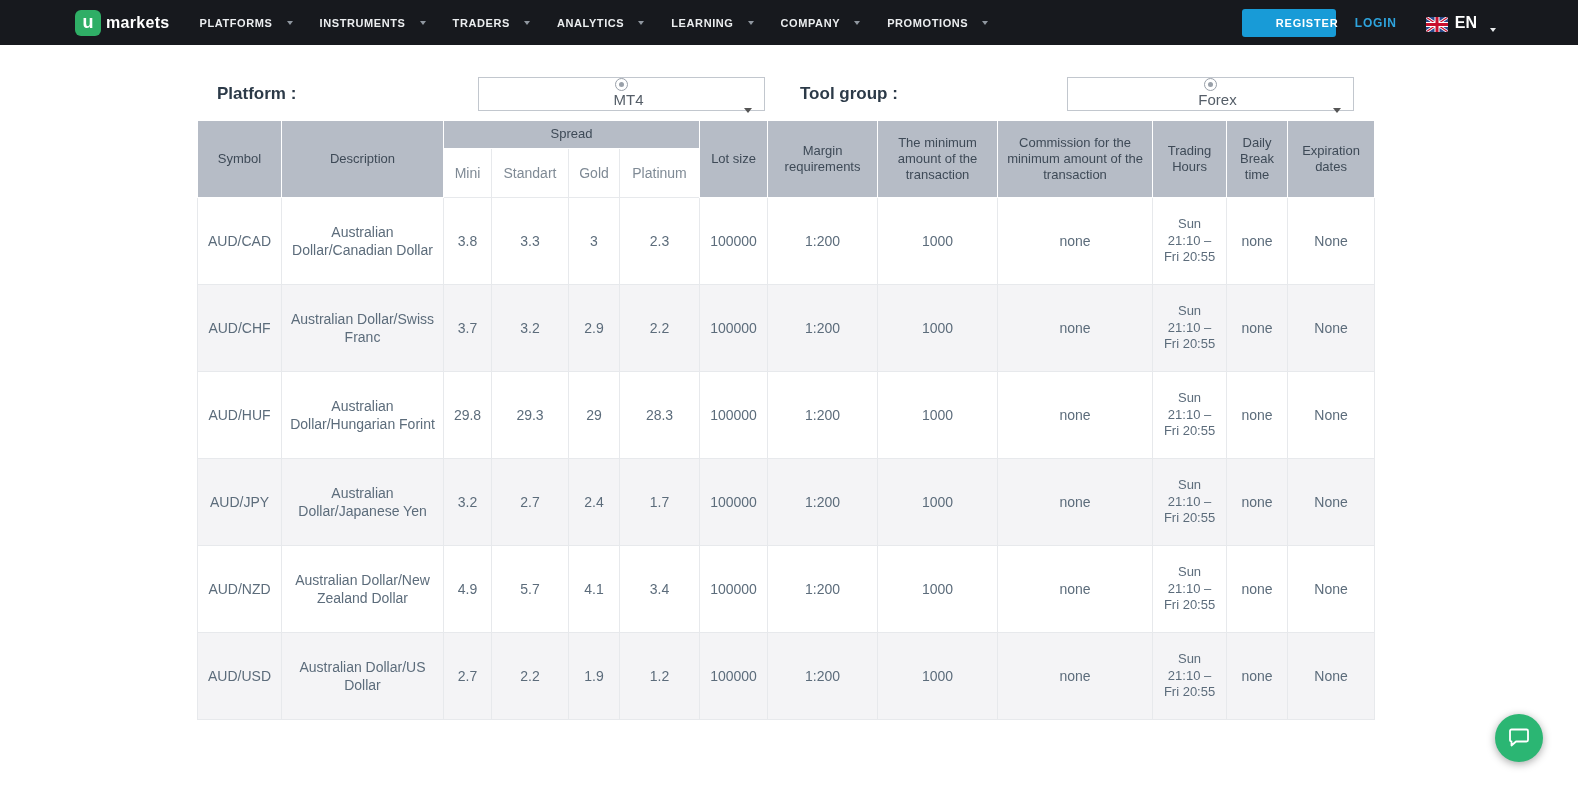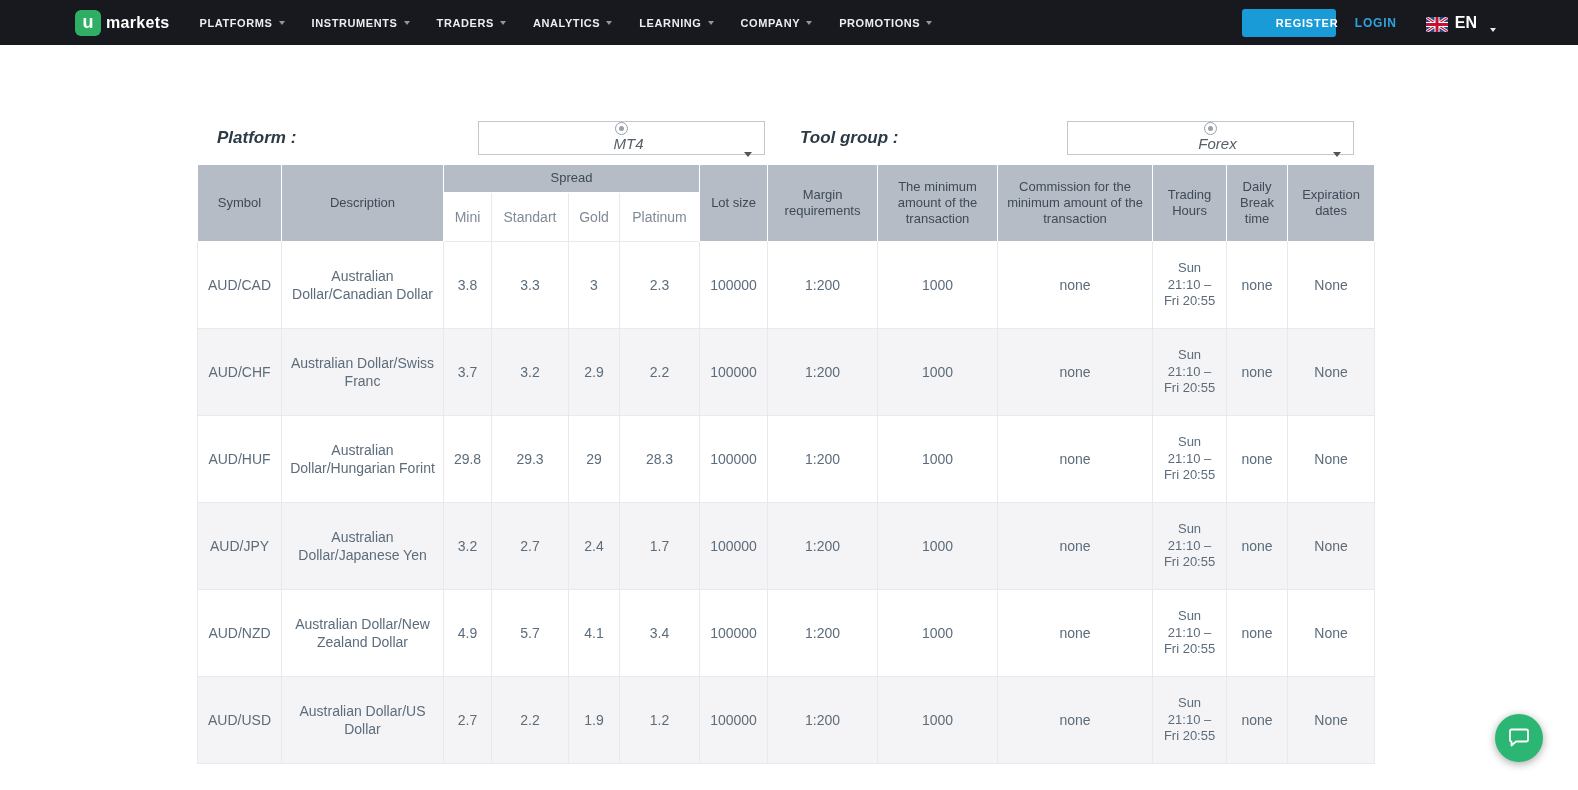--- a/index.html
+++ b/index.html
@@ -9,42 +9,42 @@
   
   .topbar { height:45px; background:#17191e; display:flex; align-items:center;
             padding:0 82px 0 75px; }
   .logo { display:flex; align-items:center; cursor:pointer; }
   .logo-badge { width:26px; height:26px; background:#2fae66; border-radius:6px;
                 color:#fff; font-weight:bold; font-size:18px; display:flex;
                 align-items:center; justify-content:center; margin-right:5px; }
   .logo-text { color:#ffffff; font-size:16px; font-weight:600; letter-spacing:.3px; }
   .nav { display:flex; align-items:center; margin-left:30px; gap:27px; }
   .nav-item { display:flex; align-items:center; color:#eceef0; font-size:11px;
-              font-weight:bold; letter-spacing:.6px; cursor:pointer; text-decoration:none; }
+              font-weight:bold; letter-spacing:.6px; cursor:pointer; text-decoration:none;gap:8px; }
   .chev { width:0; height:0; border-left:3.5px solid transparent;
           border-right:3.5px solid transparent; border-top:4px solid #9097a0;
           margin-left:6px; display:inline-block; }
   .chev.white { border-top-color:#e8eaec; }
   .nav-right { margin-left:auto; display:flex; align-items:center; gap:19px; }
   .register-btn { background:#189bd7; color:#fff; border:none; border-radius:3px;
                   width:94px; height:28px; font-size:11px; font-weight:bold;
                   letter-spacing:.8px; cursor:pointer;
                   font-family:"Liberation Sans","DejaVu Sans",sans-serif;padding-left:34px; }
   .login-link { color:#2ea4de; font-size:12px; font-weight:bold; letter-spacing:.8px;
                 cursor:pointer; text-decoration:none; }
   .lang { display:flex; align-items:flex-end; gap:7px; cursor:pointer;
           color:#ffffff; font-size:16px; font-weight:bold; margin-left:10px; }
   .flag svg { display:block; border-radius:2px; }
 
   
   .content { width:1177px; margin-left:197px; }
   .page-title { color:#2098e4; font-size:34px; font-weight:500; line-height:34px;
                 margin-top:27px; letter-spacing:.3px; }
 
-  .controls { position:relative; height:34px; margin-top:76px;font-style:italic; }
+  .controls { position:relative; height:34px; margin-top:32px; }
   .control-label { position:absolute; top:7px; font-size:17px; font-weight:bold;
                    color:#2c3a48; }
   .label-platform { left:20px; }
   .label-toolgroup { left:603px; }
   .select { position:absolute; top:0; width:287px; height:34px; background:#fff;
             border:1px solid #c2c7ce; display:flex; align-items:center;
             padding:0 12px; cursor:pointer;flex-direction:column; }
   .select-platform { left:281px; }
   .select-toolgroup { left:870px; }
   .radio-icon { width:13px; height:13px; border:1px solid #99a0a9; border-radius:50%;

